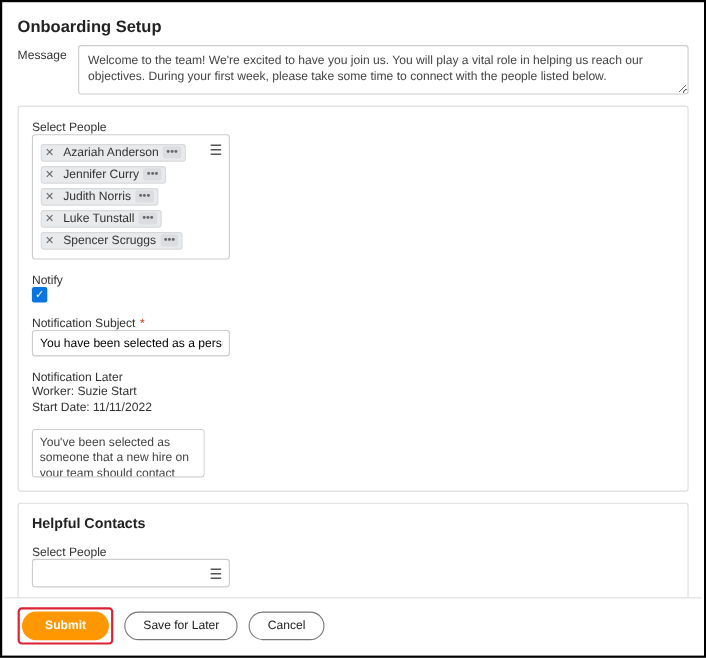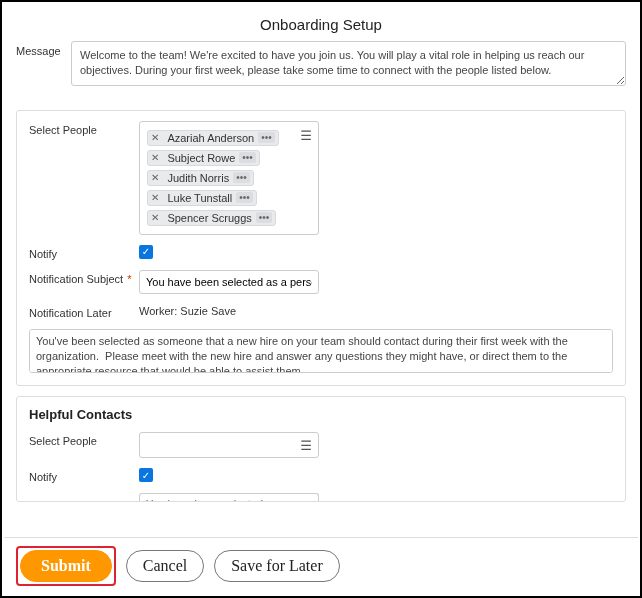--- a/index.html
+++ b/index.html
@@ -15,33 +15,32 @@
     position: relative;
     overflow: hidden;
   }
   .page {
     padding: 12px 14px 0 14px;
     height: 100%;
     overflow: hidden;
   }
   h1 {
     font-size: 15px;
-    font-weight: 400;
+    font-weight: 700;
     margin: 2px 0 8px 0;
     color: #222;
-    text-align: center;
   }
   .meta {
     font-size: 11px;
     color: #555;
     margin-bottom: 12px;
   }
   .row {
     display: flex;
-    margin-bottom: 24px;
+    margin-bottom: 10px;
   }
   .label {
     width: 55px;
     font-size: 11px;
     color: #333;
     padding-top: 4px;
   }
   .msg-area {
     flex: 1;
     border: 1px solid #ccc;
@@ -66,20 +65,21 @@
     font-size: 13px;
     font-weight: 700;
     margin: 0 0 10px 0;
     color: #222;
   }
   .form-row {
     display: flex;
     align-items: flex-start;
     margin-bottom: 10px;
     font-size: 11px;
+    flex-direction: column;
   }
   .form-label {
     width: 110px;
     color: #333;
     padding-top: 3px;
   }
   .req {
     color: #c30;
     margin-left: 4px;
   }
@@ -169,26 +169,26 @@
     border-top: 1px solid #ddd;
     background: #fff;
     padding: 8px 12px;
     display: flex;
     gap: 10px;
     align-items: center;
   }
   .btn {
     border-radius: 18px;
     padding: 6px 16px;
-    font-size: 16px;
+    font-size: 11px;
     cursor: pointer;
     border: 1px solid #777;
     background: #fff;
     color: #222;
-    font-family: Liberation Serif, serif;
+    font-family: Liberation Sans, sans-serif;
   }
   .btn-primary {
     background: #ff9800;
     border-color: #ff9800;
     color: #fff;
     font-weight: 600;
     padding: 6px 20px;
   }
   .submit-wrap {
     border: 2px solid #d23;
@@ -233,21 +233,21 @@
       <div class="people-box">
         <span class="list-icon">☰</span>
         <div id="people-chips">
             <div><span class="chip">
                 <span class="x">✕</span>
                 <span class="name">Azariah Anderson</span>
                 <span class="dots">•••</span>
               </span></div>
             <div><span class="chip">
                 <span class="x">✕</span>
-                <span class="name">Subject Rowe</span>
+                <span class="name">Jennifer Curry</span>
                 <span class="dots">•••</span>
               </span></div>
             <div><span class="chip">
                 <span class="x">✕</span>
                 <span class="name">Judith Norris</span>
                 <span class="dots">•••</span>
               </span></div>
             <div><span class="chip">
                 <span class="x">✕</span>
                 <span class="name">Luke Tunstall</span>
@@ -270,21 +270,22 @@
     <div class="form-row">
       <div class="form-label">
         <span>Notification Subject</span><span class="req">*</span>
       </div>
       <input class="text-input" value="You have been selected as a person to me" style="">
     </div>
 
     <div class="form-row">
       <div class="form-label">Notification Later</div>
       <div class="header-lines" id="header-lines">
-          <div>Worker: Suzie Save</div>
+          <div>Worker: Suzie Start</div>
+          <div>Start Date: 11/11/2022</div>
         </div>
     </div>
 
     <div class="form-row" style="margin-bottom:0">
       <textarea class="notif-msg" style="">You've been selected as someone that a new hire on your team should contact during their first week with the organization.  Please meet with the new hire and answer any questions they might have, or direct them to the appropriate resource that would be able to assist them.</textarea>
     </div>
   </div>
 
   <div class="panel" style="padding-bottom:0">
     <h2>Helpful Contacts</h2>
@@ -305,15 +306,15 @@
       <div class="form-label"></div>
       <div class="truncated-input">You have been selected as a helpful conta</div>
     </div>
   </div>
 </div>
 
 <div class="footer">
   <span class="submit-wrap">
     <button class="btn btn-primary">Submit</button>
   </span>
+  <button class="btn">Save for Later</button>
   <button class="btn">Cancel</button>
-  <button class="btn">Save for Later</button>
 </div>
 
 </body></html>

